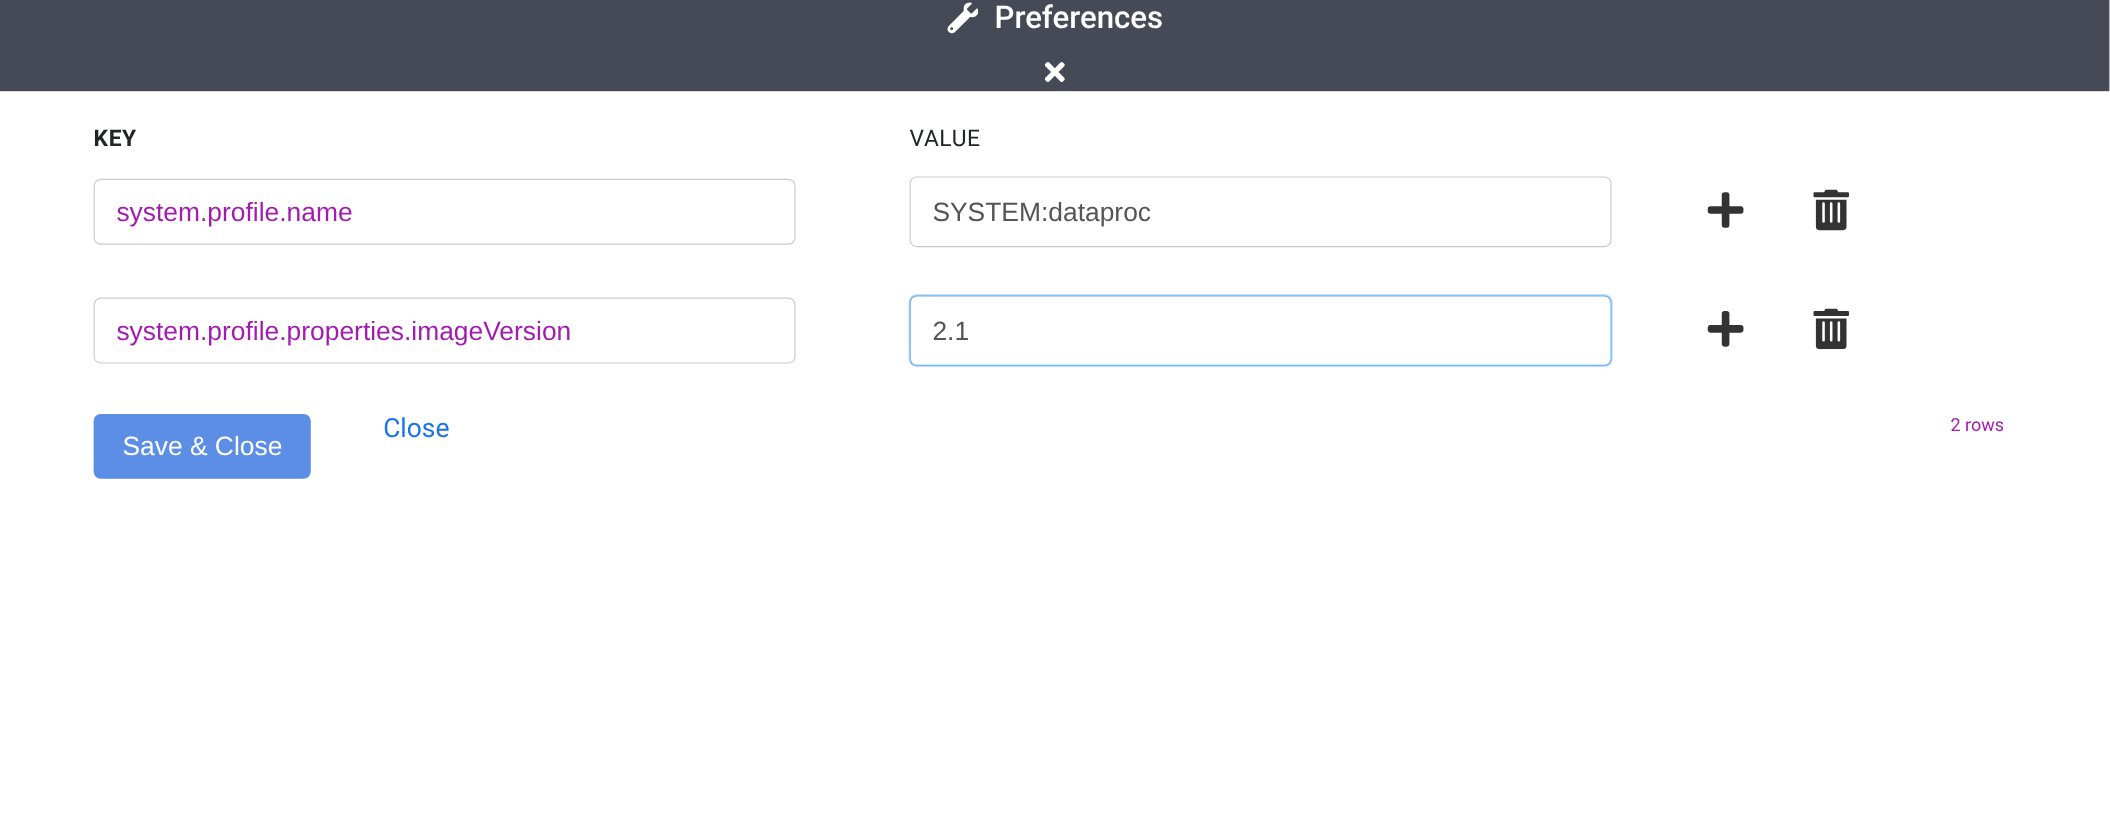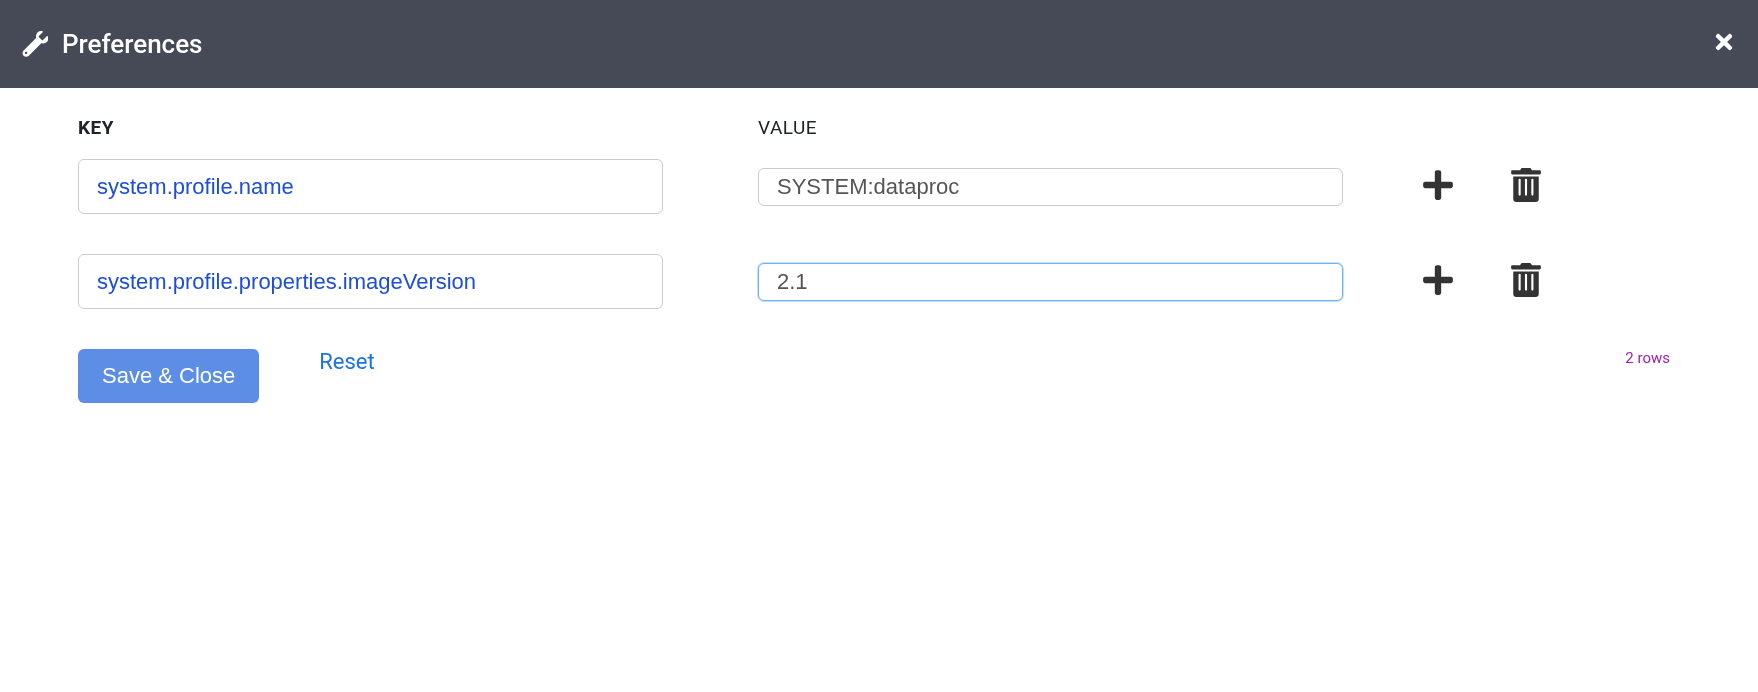--- a/index.html
+++ b/index.html
@@ -4,39 +4,40 @@
 <style>
   * { box-sizing: border-box; margin: 0; padding: 0; }
   html, body { width: 1758px; height: 692px; font-family: -apple-system, BlinkMacSystemFont, "Segoe UI", Roboto, "Helvetica Neue", Arial, sans-serif; background: #fff; color: #333; }
   .header {
     background: #464a57;
     color: #fff;
     display: flex;
     align-items: center;
     justify-content: space-between;
     padding: 0 22px;
-    height: 88px;
+    height: 76px;
+    flex-direction: column;
   }
   .header-left { display: flex; align-items: center; gap: 14px; }
   .header-title { font-size: 26px; font-weight: 500; }
   .wrench-icon, .close-icon { display: inline-flex; }
   .content { padding: 28px 78px 0 78px; }
   .section-title { font-size: 33px; font-weight: 400; color: #212529; margin-bottom: 14px; }
   .section-desc { font-size: 22px; color: #212529; line-height: 1.55; max-width: 1460px; margin-bottom: 46px; }
   .col-headers { display: flex; margin-bottom: 20px; }
   .col-key-h { width: 680px; font-size: 19px; font-weight: 700; letter-spacing: 0.5px; color: #212529; }
   .col-val-h { font-size: 19px; font-weight: 400; letter-spacing: 0.5px; color: #212529; }
   .pref-row { display: flex; align-items: center; margin-bottom: 40px; }
   .key-input {
     width: 585px; height: 55px; border: 1px solid #ccc; border-radius: 6px;
-    font-size: 22px; color: #1d4ed8; padding: 0 18px; outline: none;
+    font-size: 22px; color: #a21caf; padding: 0 18px; outline: none;
     margin-right: 95px;
   }
   .val-input {
-    width: 585px; height: 38px; border: 1px solid #ccc; border-radius: 6px;
+    width: 585px; height: 59px; border: 1px solid #ccc; border-radius: 6px;
     font-size: 22px; color: #555; padding: 0 18px; outline: none;
   }
   .val-input.active { border-color: #6cb2f5; box-shadow: 0 0 0 1px rgba(108,178,245,0.4); }
   .row-actions { display: flex; align-items: center; gap: 56px; margin-left: 78px; }
   .icon-btn { cursor: pointer; color: #333; display: inline-flex; }
   .footer { display: flex; align-items: flex-start; margin-top: 14px; }
   .save-btn {
     background: #5c8ee6; color: #fff; border: none; border-radius: 6px;
     font-size: 22px; padding: 14px 24px; cursor: pointer;
   }
@@ -109,16 +110,16 @@
           <svg width="30" height="34" viewBox="0 0 448 512" fill="#333">
               <path d="M32 464a48 48 0 0 0 48 48h288a48 48 0 0 0 48-48V128H32zm272-288a16 16 0 0 1 32 0v224a16 16 0 0 1-32 0zm-96 0a16 16 0 0 1 32 0v224a16 16 0 0 1-32 0zm-96 0a16 16 0 0 1 32 0v224a16 16 0 0 1-32 0zM432 32H312l-9.4-18.7A24 24 0 0 0 281.1 0H166.8a23.7 23.7 0 0 0-21.4 13.3L136 32H16A16 16 0 0 0 0 48v32a16 16 0 0 0 16 16h416a16 16 0 0 0 16-16V48a16 16 0 0 0-16-16z"></path>
             </svg>
         </span>
       </span>
     </div>
   </div>
 
   <div class="footer">
     <button class="save-btn">Save &amp; Close</button>
-    <span class="reset-link">Reset</span>
+    <span class="reset-link">Close</span>
     <span class="rows-count">2 rows</span>
   </div>
 </div>
 
 </body></html>

